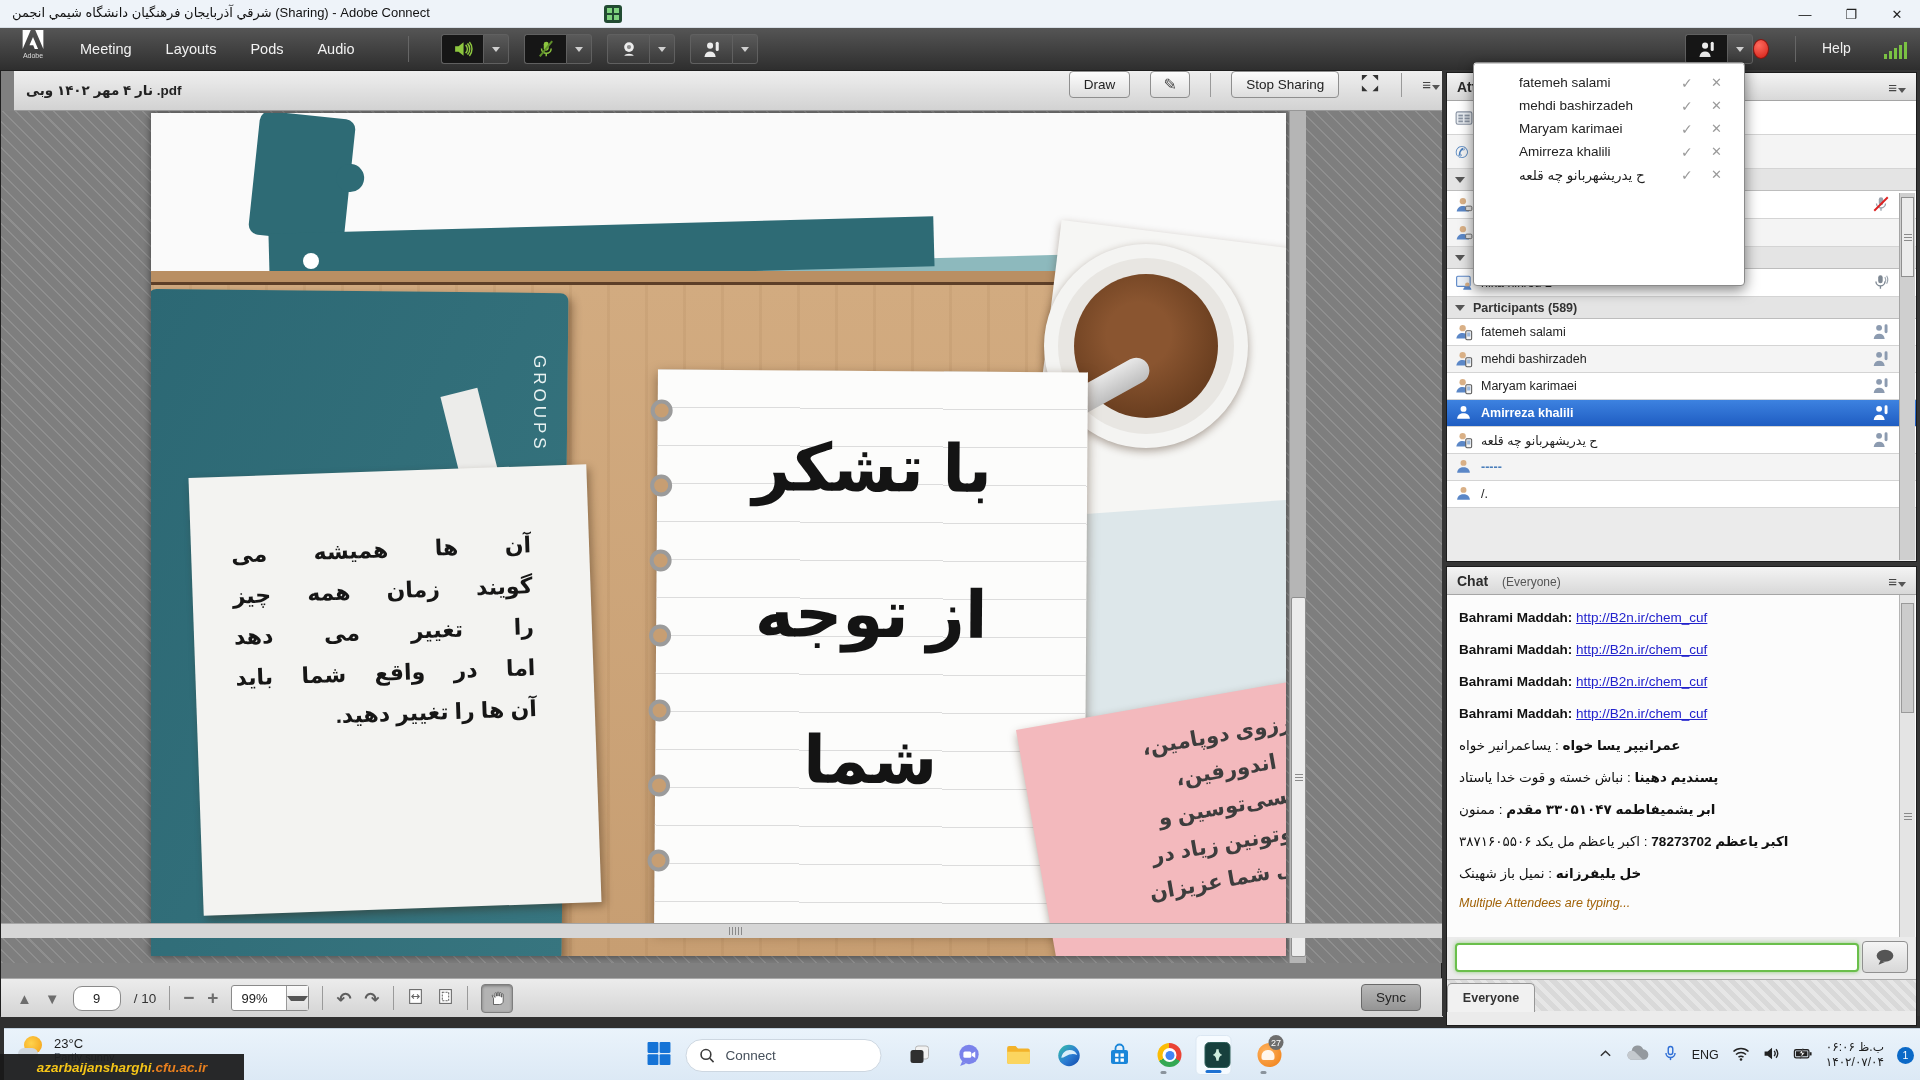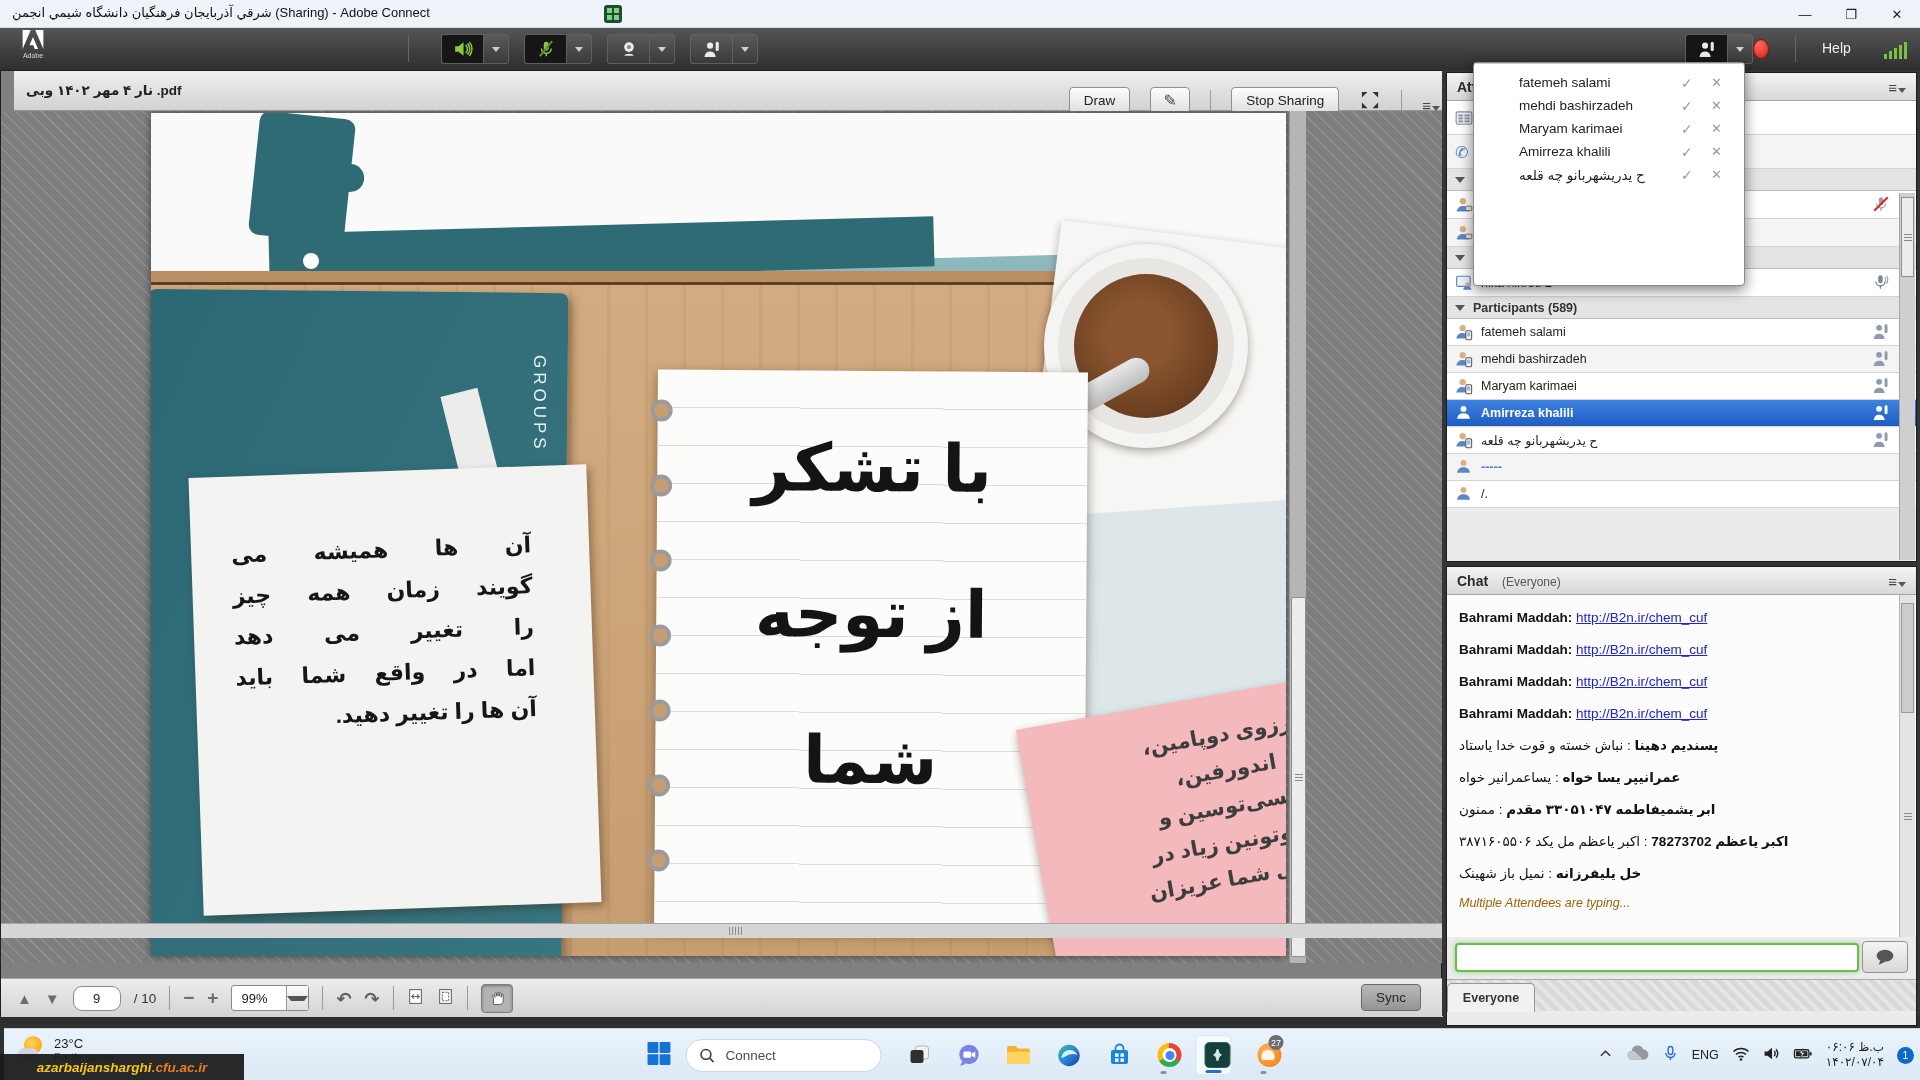--- a/index.html
+++ b/index.html
@@ -39,21 +39,21 @@
   .help-label { position:absolute; left:1822px; top:12px; color:#f0f0f0; font-size:14px; }
   .signal { position:absolute; left:1884px; top:14px; display:flex; align-items:flex-end; gap:2px; }
   .signal i { width:3px; background:#7ac143; display:block; }
 
   
   .sharepod { position:absolute; left:0; top:70px; width:1442px; height:946px; background:#808080;
     border:1px solid #1f1f1f; }
   .pod-header { position:absolute; left:0; top:0; width:100%; height:40px;
     background:linear-gradient(#efefef,#d2d2d2); border-bottom:1px solid #979797;margin-left:13px; }
   .share-title { position:absolute; left:12px; top:11px; font-size:13.5px; font-weight:bold; color:#222; }
-  .share-btns { position:absolute; right:14px; top:16px; display:flex; align-items:flex-end; gap:20px; }
+  .share-btns { position:absolute; right:14px; top:0; display:flex; align-items:center; gap:20px; }
   .btn { height:27px; padding:0 14px; background:linear-gradient(#fdfdfd,#dedede);
     border:1px solid #8f8f8f; border-radius:4px; font-size:13.5px; color:#222;
     display:flex; align-items:center; }
   .btn.square { width:40px; padding:0; justify-content:center; }
   .vsep { width:1px; height:24px; background:#9a9a9a; }
   .pod-menu { font-size:15px; color:#444; letter-spacing:-1px; }
   .pod-menu .caret { border-top-color:#555; display:inline-block; margin-left:2px; }
 
   .stage { position:absolute; left:0; top:40px; width:1442px; height:852px; background:#7e7e7e;
     background-image:repeating-linear-gradient(45deg, rgba(255,255,255,.13) 0 1.5px, transparent 1.5px 9px);
@@ -276,20 +276,26 @@
   </div>
 </div>
 
 <div class="menubar">
   <div class="adobe-logo">
     <svg width="22" height="19" viewBox="0 0 24 22">
         <path d="M14.6 0H24v22L14.6 0zM9.4 0H0v22L9.4 0zM12 8.2L17.9 22h-3.9l-1.75-4.4H7.9L12 8.2z" fill="#fff"></path>
       </svg>
     <span class="brand">Adobe</span>
   </div>
+  <div class="menu-items">
+      <span class="menu-item">Meeting</span>
+      <span class="menu-item">Layouts</span>
+      <span class="menu-item">Pods</span>
+      <span class="menu-item">Audio</span>
+    </div>
   <div class="mb-sep" style="left:408px"></div>
 
   <div class="icon-group" style="left:441px">
     <div class="icon-btn active">
       <svg width="20" height="18" viewBox="0 0 16 16">
           <path d="M1 5.5h3L8.5 2v12L4 10.5H1z" fill="#8dc63f"></path>
           <path d="M10.3 4.3a5 5 0 010 7.4M12 3a7.3 7.3 0 010 10M13.7 1.8a9.6 9.6 0 010 12.4" stroke="#8dc63f" fill="none" stroke-width="1.3"></path>
         </svg>
     </div>
     <div class="dd-btn">
@@ -668,22 +674,22 @@
     <div class="pod-head">
       <span class="ph-title">Chat</span>
       <span class="ph-scope">(Everyone)</span>
       <span class="pod-menu">≡<span class="caret"></span></span>
     </div>
     <div class="chat-body" id="chat-messages">
         <div class="chat-msg"><span class="b">Bahrami Maddah:</span> <a class="chat-link">http://B2n.ir/chem_cuf</a></div>
         <div class="chat-msg"><span class="b">Bahrami Maddah:</span> <a class="chat-link">http://B2n.ir/chem_cuf</a></div>
         <div class="chat-msg"><span class="b">Bahrami Maddah:</span> <a class="chat-link">http://B2n.ir/chem_cuf</a></div>
         <div class="chat-msg"><span class="b">Bahrami Maddah:</span> <a class="chat-link">http://B2n.ir/chem_cuf</a></div>
+        <div class="chat-msg"><span class=""><bdi>خواه</bdi> <bdi>یساعمرانیر</bdi> <bdi>:</bdi></span> <span class="b"><bdi>خواه</bdi> <bdi>یسا</bdi> <bdi>عمرانیپر</bdi></span></div>
         <div class="chat-msg"><span class=""><bdi>یاستاد</bdi> <bdi>خدا</bdi> <bdi>قوت</bdi> <bdi>و</bdi> <bdi>خسته</bdi> <bdi>نباش</bdi> <bdi>:</bdi></span> <span class="b"><bdi>دهینا</bdi> <bdi>پسندیم</bdi></span></div>
-        <div class="chat-msg"><span class=""><bdi>خواه</bdi> <bdi>یساعمرانیر</bdi> <bdi>:</bdi></span> <span class="b"><bdi>خواه</bdi> <bdi>یسا</bdi> <bdi>عمرانیپر</bdi></span></div>
         <div class="chat-msg"><span class=""><bdi>ممنون</bdi> <bdi>:</bdi></span> <span class="b"><bdi>مقدم</bdi> <bdi>۳۳۰۵۱۰۴۷</bdi> <bdi>یشمیفاطمه</bdi> <bdi>ابر</bdi></span></div>
         <div class="chat-msg"><span class=""><bdi>۳۸۷۱۶۰۵۵۰۶</bdi> <bdi>یکد</bdi> <bdi>مل</bdi> <bdi>یاعظم</bdi> <bdi>اکبر</bdi> <bdi>:</bdi></span> <span class="b"><bdi>78273702</bdi> <bdi>یاعظم</bdi> <bdi>اکبر</bdi></span></div>
         <div class="chat-msg"><span class=""><bdi>شهینک</bdi> <bdi>باز</bdi> <bdi>نمیل</bdi> <bdi>:</bdi></span> <span class="b"><bdi>یلیفرزانه</bdi> <bdi>خل</bdi></span></div>
         <div class="typing">Multiple Attendees are typing...</div>
       </div>
     <div class="chat-scroll">
       <div class="chat-thumb"></div>
       <div class="grip" style="top:218px;left:4px"></div>
     </div>
     <div class="chat-input-row">

